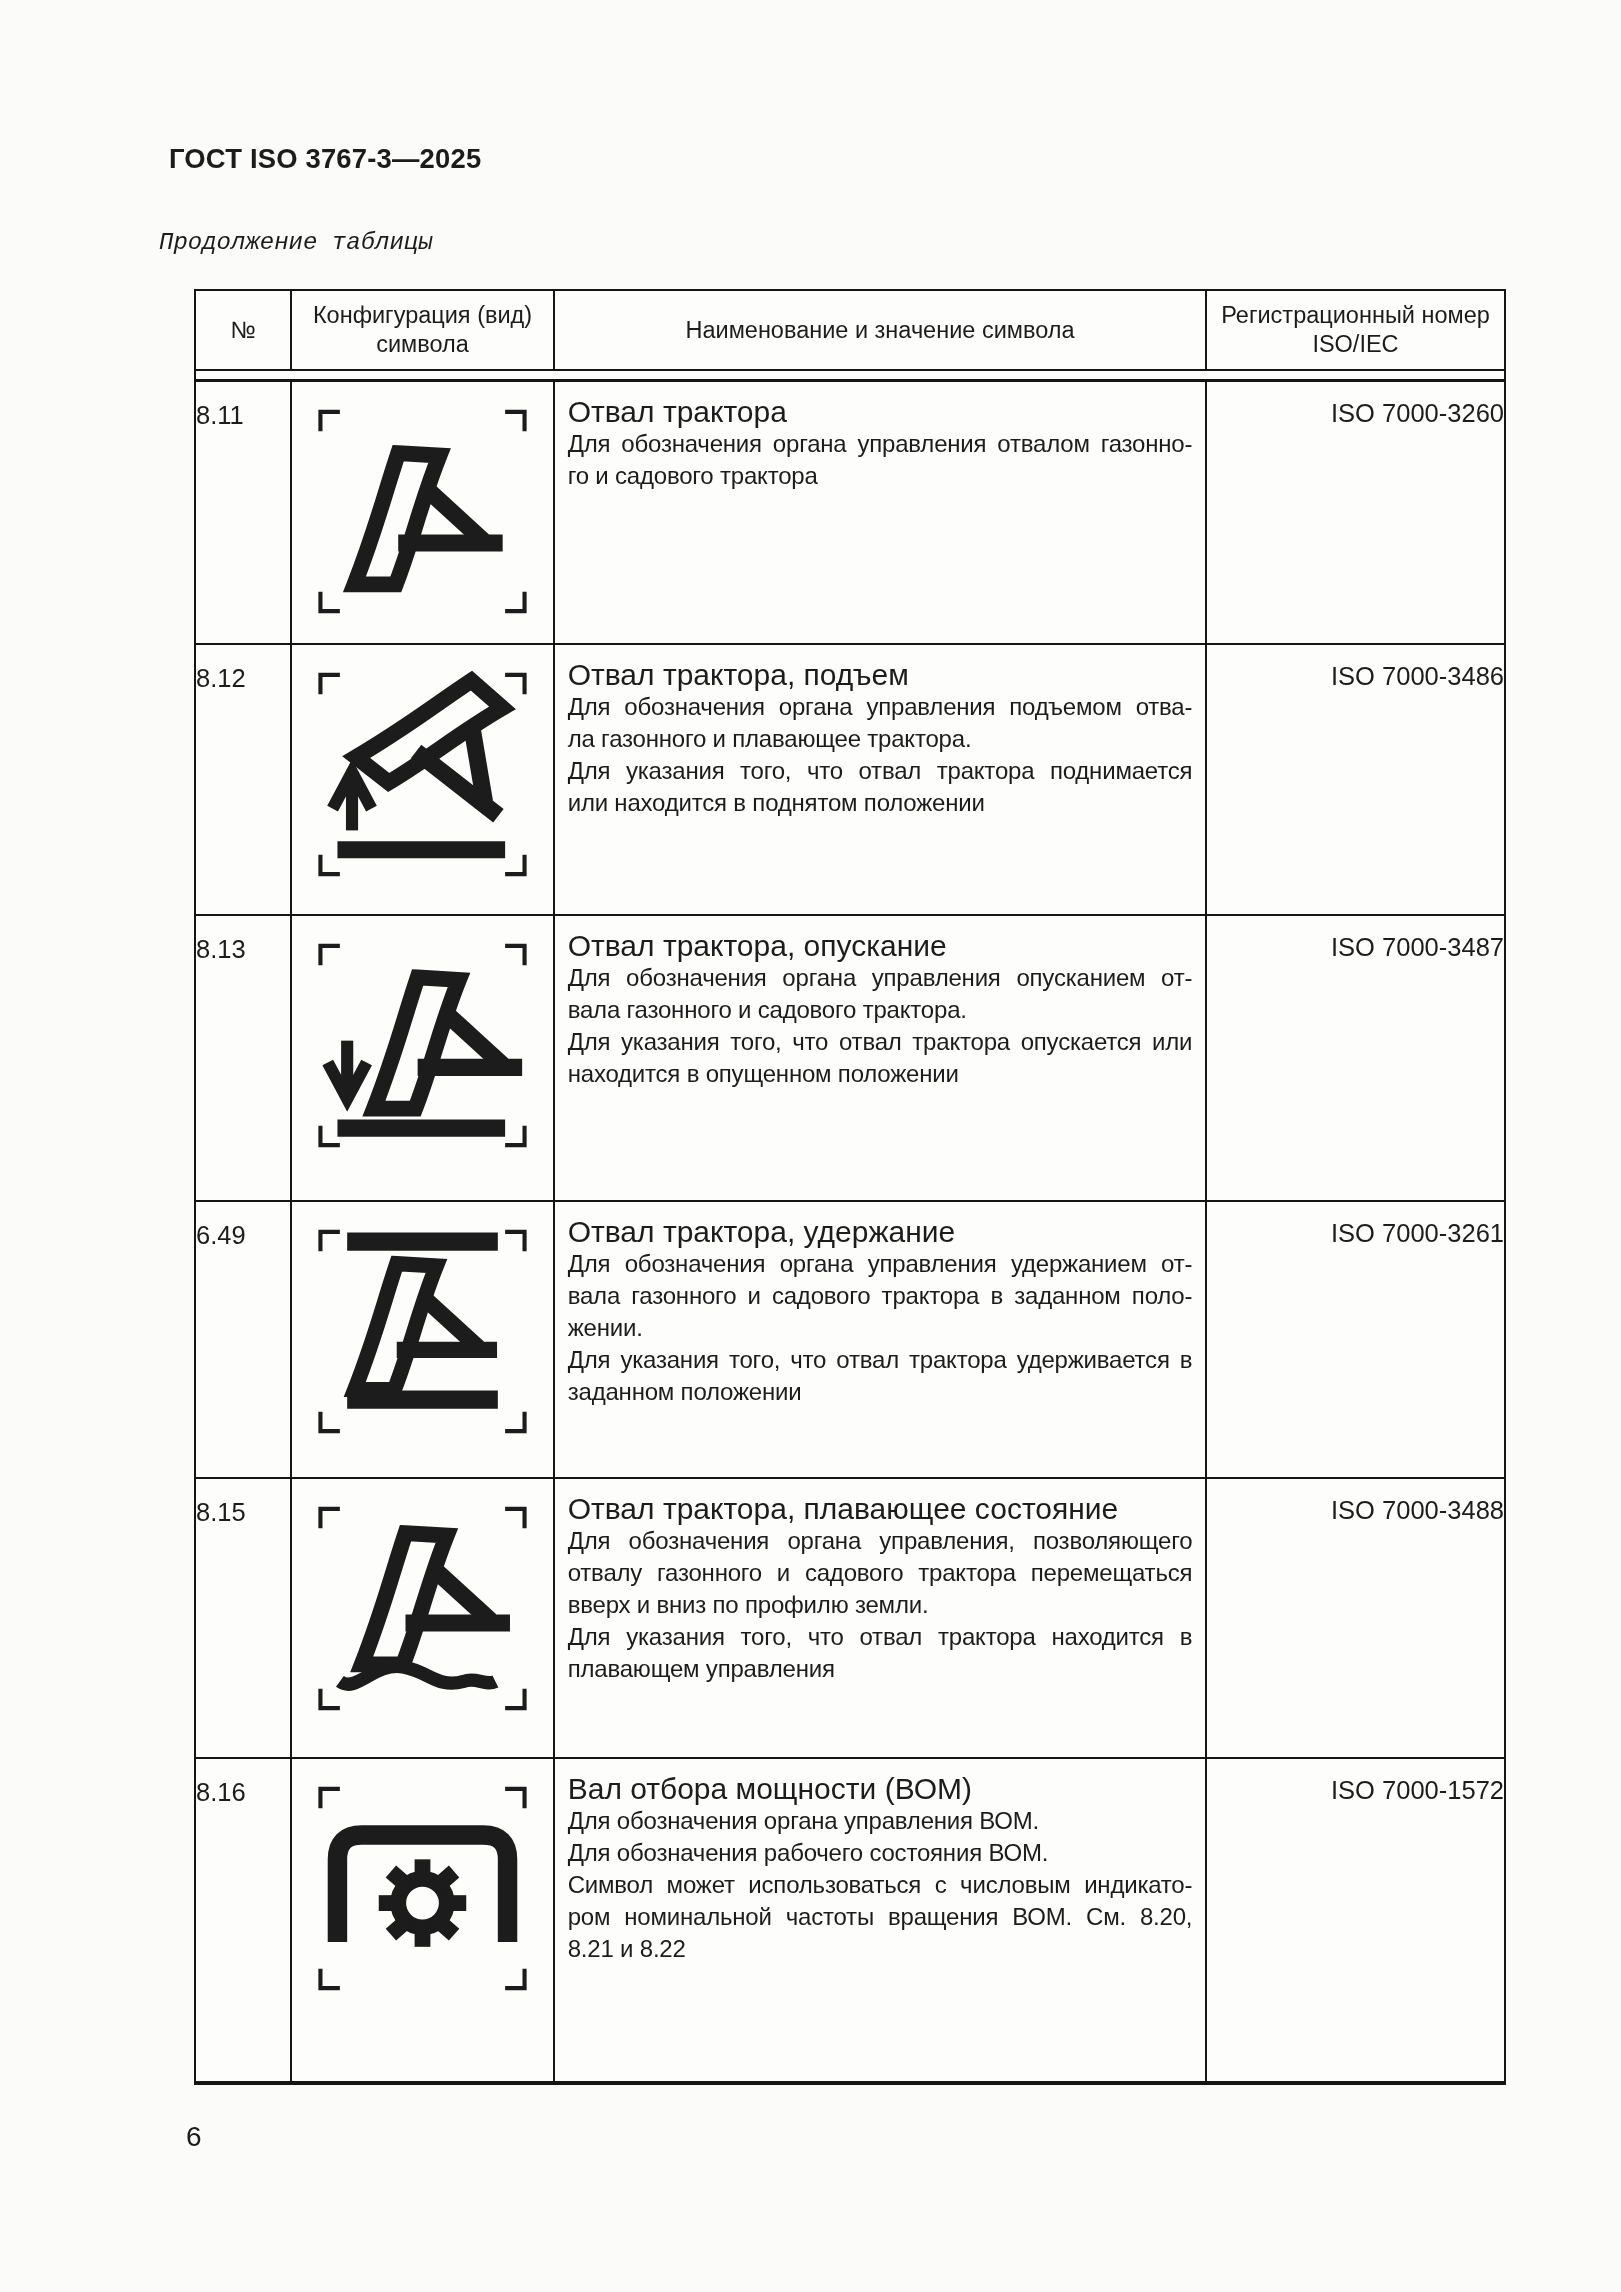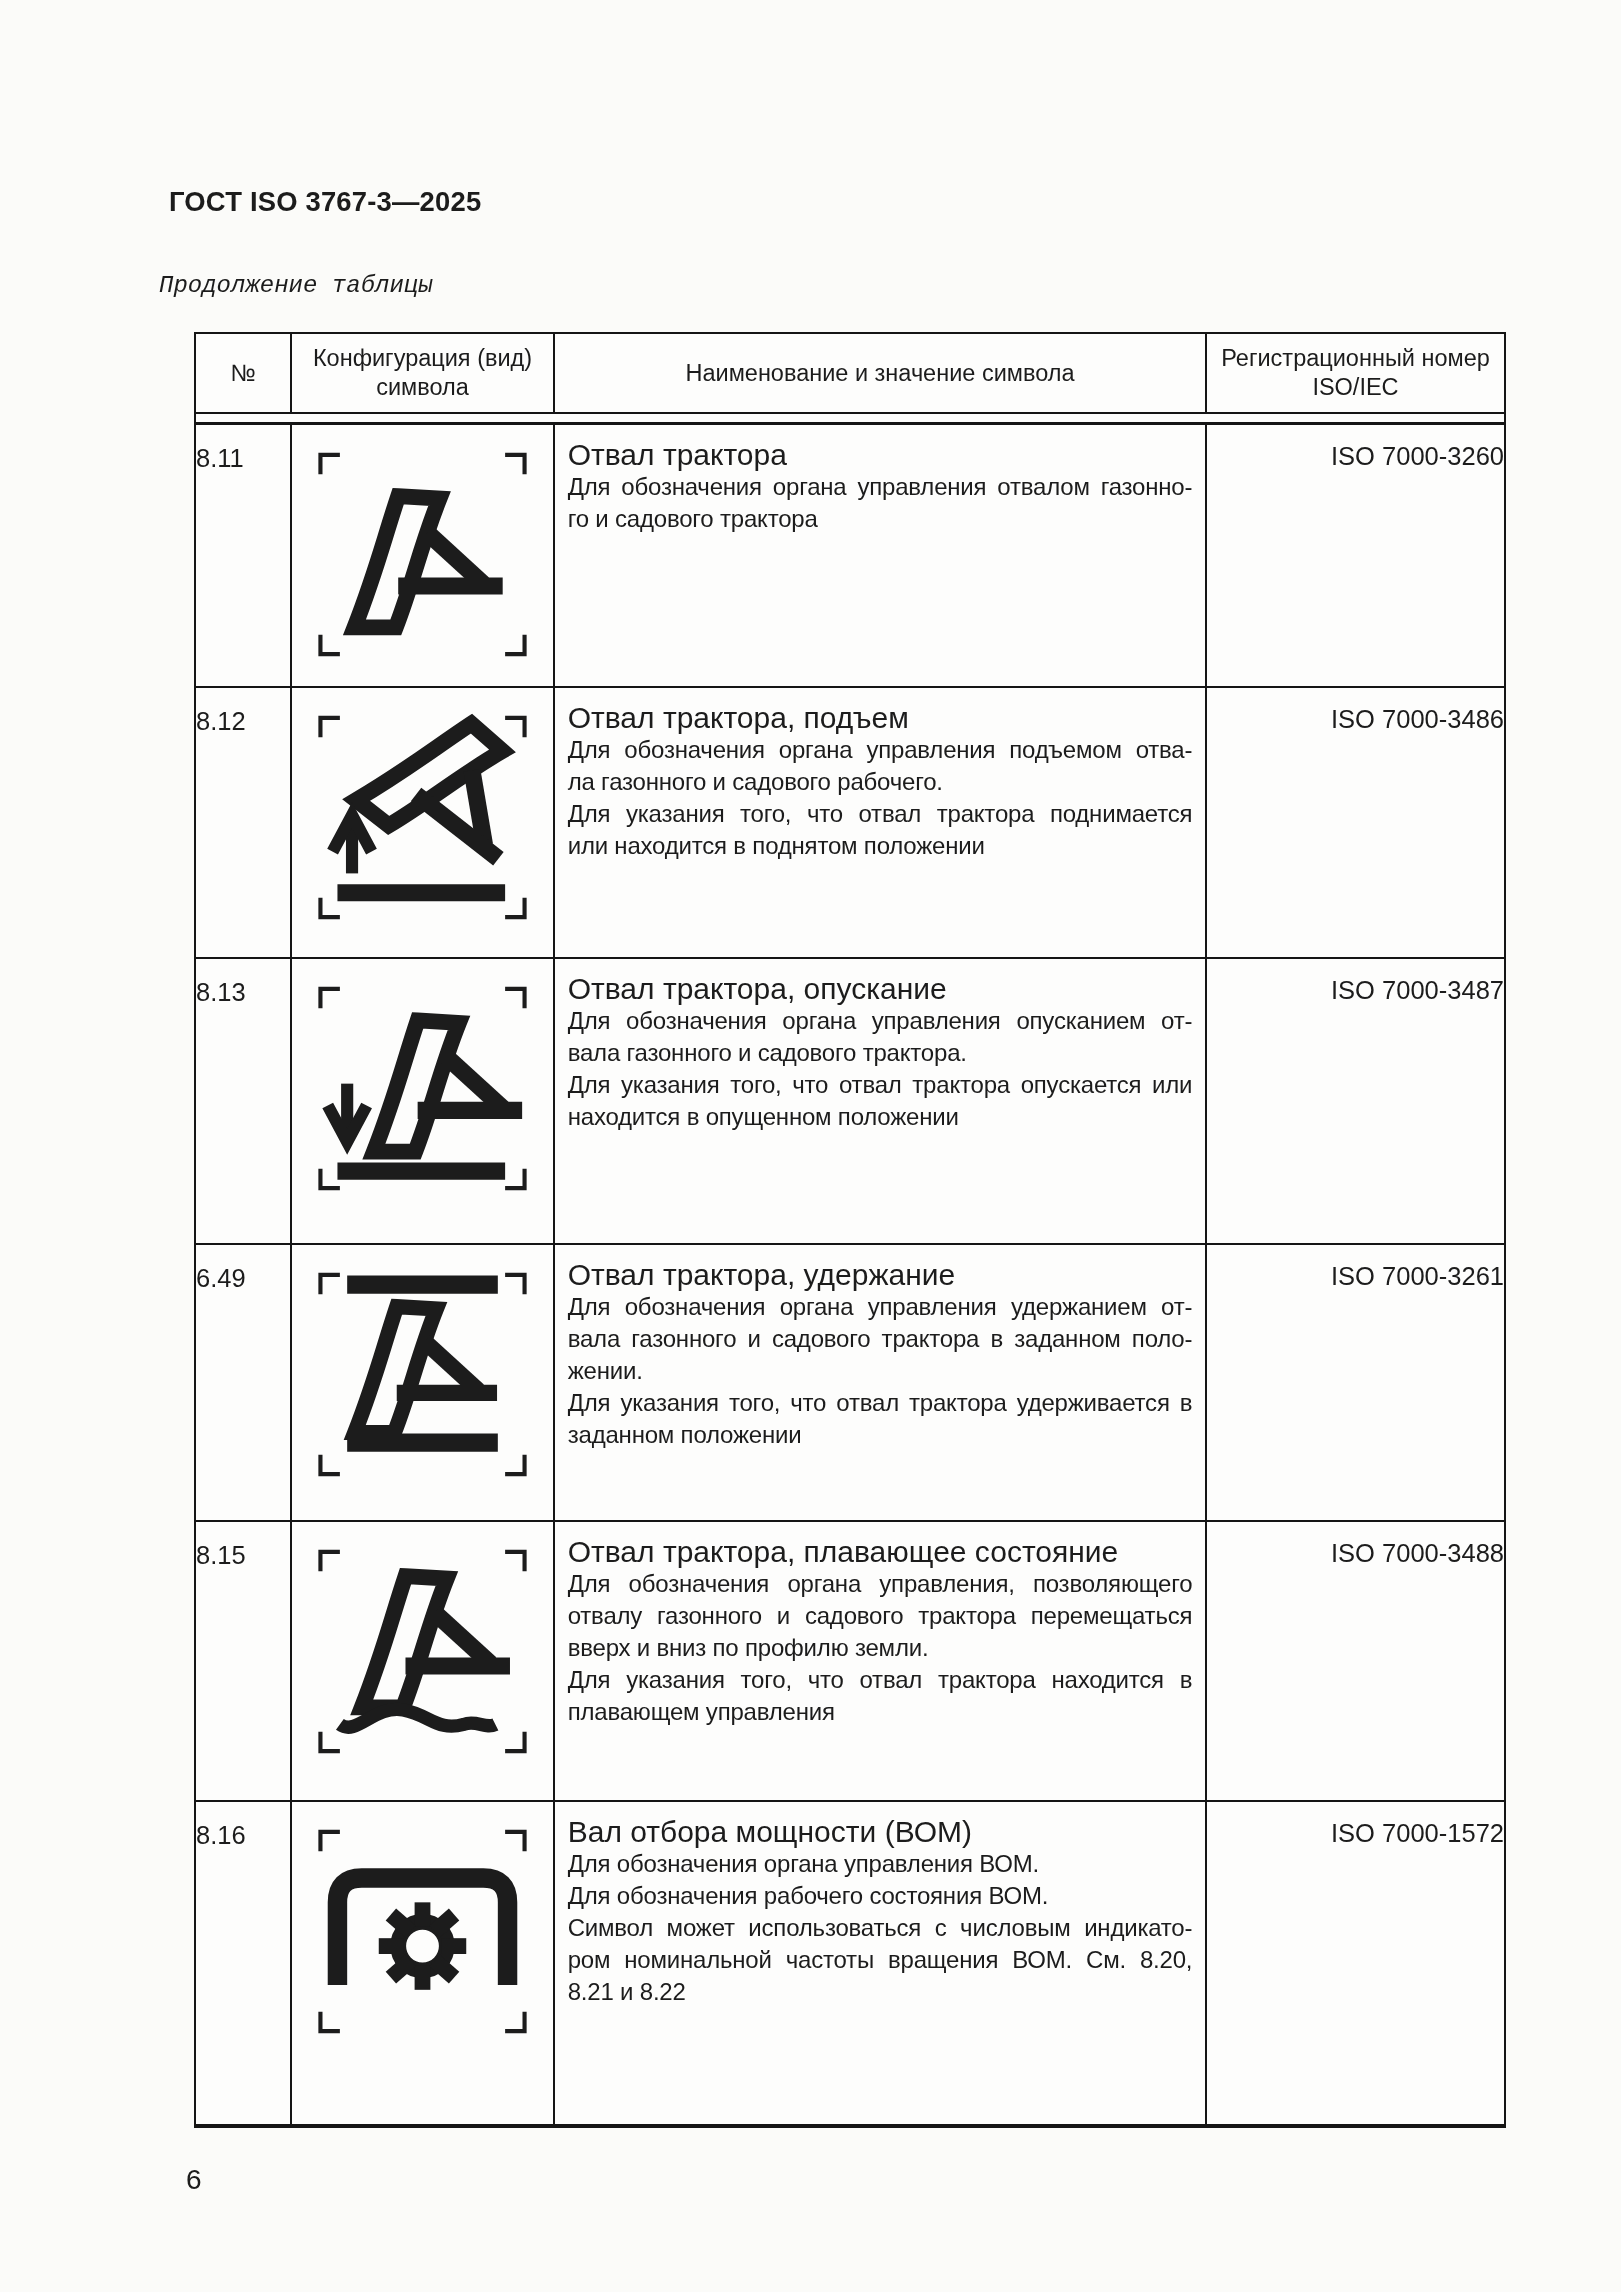--- a/index.html
+++ b/index.html
@@ -4,21 +4,21 @@
 <style>
   html,body{margin:0;padding:0;}
   body{
     width:1621px;height:2293px;
     background:#fbfbf9;
     font-family:"Liberation Sans","DejaVu Sans",sans-serif;
     color:#1c1c1c;
     position:relative;
     -webkit-font-smoothing:antialiased;
   }
-  .abs{position:absolute;margin-top:43px;}
+  .abs{position:absolute;}
   .doc-code{left:169px;top:143px;font-size:27.4px;font-weight:bold;letter-spacing:0.2px;}
   .continuation{left:159px;top:229px;font-size:24px;font-style:italic;font-family:Liberation Mono, monospace;}
   .page-num{left:186px;top:2121px;font-size:28px;}
 
   .gtable{
     left:194px;top:289px;
     display:grid;
     grid-template-columns:96px 263px 652px 297px;
     grid-template-rows:78px 12.7px 263px 271px 286px 277px 280px 322px;
     border:2.9px solid #151515;
@@ -98,21 +98,21 @@
       </g>
       <path class="sym" stroke-width="5" d="M21,73 L21,51"></path>
       <path class="sym" stroke-width="5" d="M13,64 L21,49 L29,64"></path>
       <path class="sym" stroke-width="7" d="M15,81 L84,81"></path>
     </svg>
     </div>
   <div class="c namecell">
     <div class="sym-title">Отвал трактора, подъем</div>
     <div>
         <div class="ln j">Для обозначения органа управления подъемом отва-</div>
-        <div class="ln">ла газонного и садового рабочего.</div>
+        <div class="ln">ла газонного и плавающее трактора.</div>
         <div class="ln j">Для указания того, что отвал трактора поднимается</div>
         <div class="ln">или находится в поднятом положении</div>
       </div>
   </div>
   <div class="c lc isocell">ISO 7000-3486</div>
 
   <div class="c numcell">8.13</div>
   <div class="c symcell">
       <svg viewBox="0 0 100 100">
       <path class="sym" stroke-width="1.7" d="M16,9 H8 V17 M84,9 H92 V17 M8,83 V91 H16 M92,83 V91 H84"></path>

